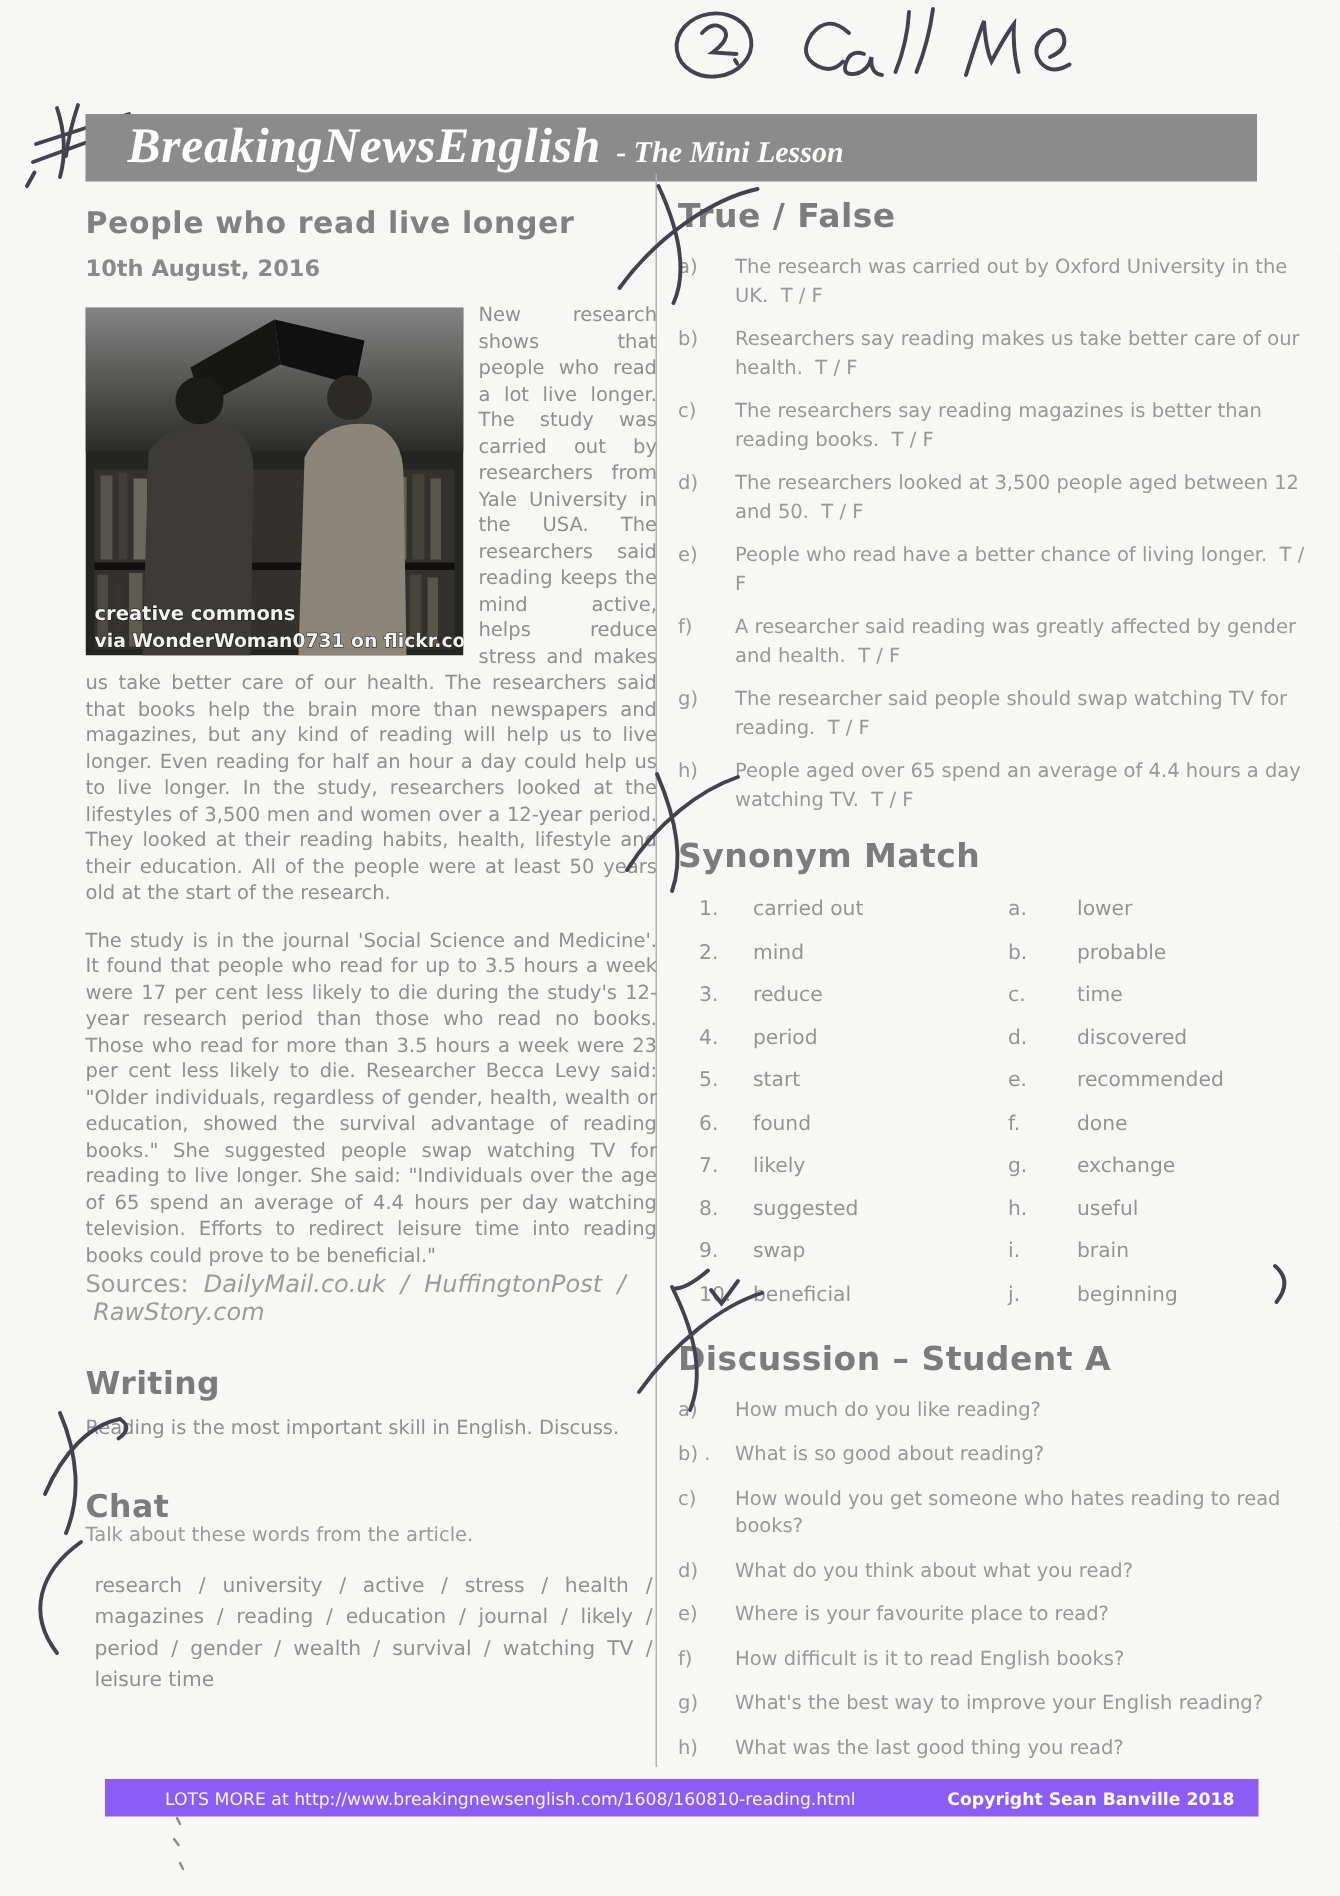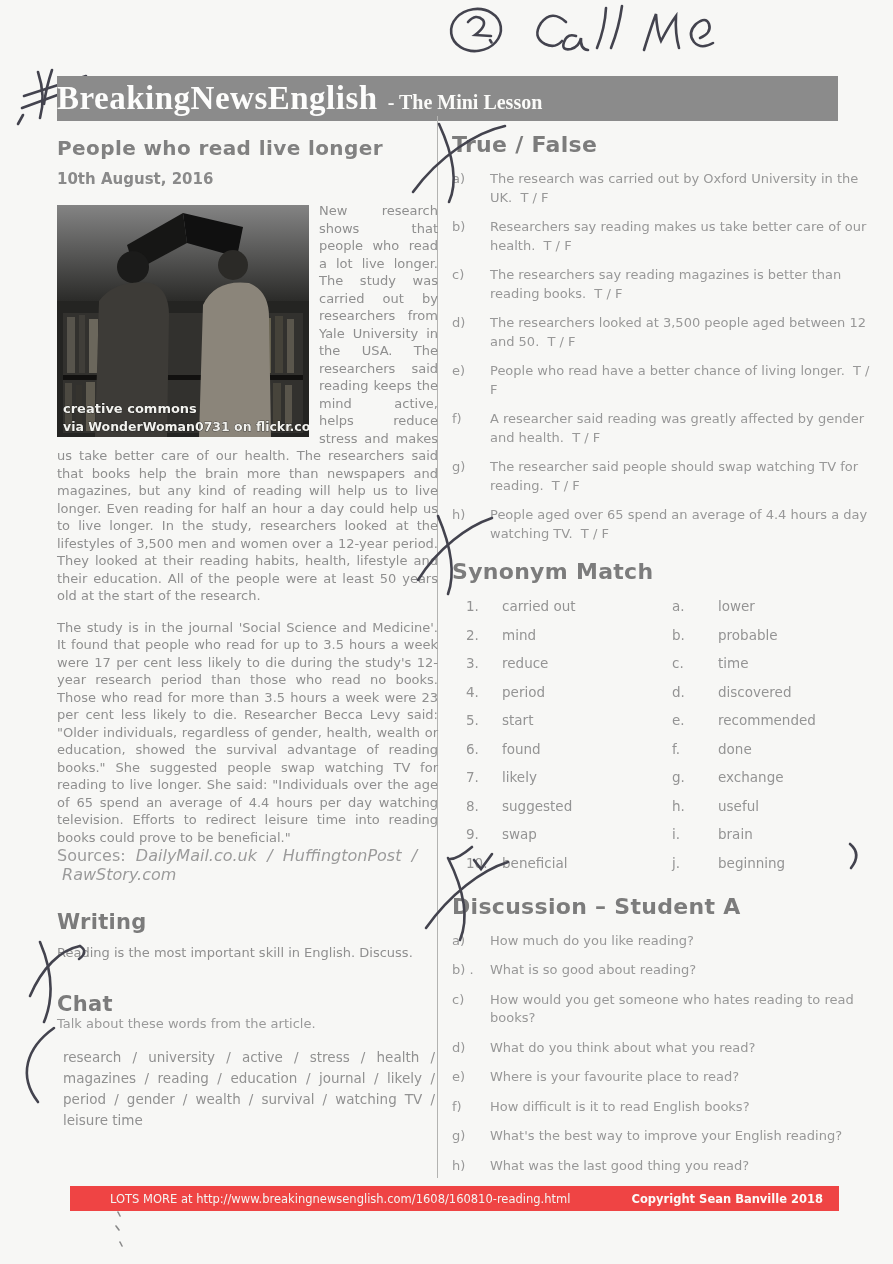--- a/index.html
+++ b/index.html
@@ -1,20 +1,20 @@
 <!DOCTYPE html>
 <html><head>
 <meta charset="utf-8">
 <style>
   html,body{margin:0;padding:0;background:#e9e9e7;}
   .page{position:relative;width:893px;height:1264px;background:#f7f7f5;overflow:hidden;
         font-family:"DejaVu Sans",sans-serif;color:#8f8f8f;}
   
   .header-bar{position:absolute;left:57px;top:76px;width:781px;height:45px;background:#8b8b8b;
-              display:flex;align-items:baseline;padding-left:0;box-sizing:border-box;}
+              display:flex;align-items:baseline;padding-left:28px;box-sizing:border-box;font-style:italic;}
   .brand{font-family:"Liberation Serif","DejaVu Serif",serif;font-weight:bold;font-size:33px;
          color:#fdfdfc;line-height:45px;letter-spacing:0.5px;}
   .brand-sub{font-family:"Liberation Serif","DejaVu Serif",serif;font-weight:bold;font-size:20px;
              color:#fbfbf9;margin-left:10px;}
   
   .divider{position:absolute;left:437px;top:116px;width:1px;height:1062px;background:#b3b3b1;}
   .left-col{position:absolute;left:57px;top:136px;width:381px;}
   .right-col{position:absolute;left:452px;top:132px;width:426px;}
   
   .article-title{font-size:20px;font-weight:bold;color:#818181;letter-spacing:0.4px;margin:0;}
@@ -35,21 +35,21 @@
   .qlist{margin-top:13px;}
   .qitem{display:flex;margin-bottom:11px;font-size:13px;line-height:18.5px;color:#989898;}
   .qlabel{flex:0 0 38px;}
   .qtext{flex:1;}
   .syn-h{margin-top:16px;}
   .syn-grid{margin-top:13px;margin-left:14px;display:grid;
             grid-template-columns:36px 170px 46px 150px;row-gap:10.5px;
             font-size:13.5px;line-height:18px;color:#949494;}
   .disc-h{margin-top:22px;}
   
-  .footer-bar{position:absolute;left:70px;top:1186px;width:769px;height:25px;background:#ef4444;
+  .footer-bar{position:absolute;left:70px;top:1186px;width:769px;height:25px;background:#8b5cf6;
               display:flex;align-items:center;box-sizing:border-box;padding:0 16px 0 40px;
               justify-content:space-between;font-size:11.5px;color:#f4f4f1;}
   .footer-right{font-weight:bold;color:#fbfbf8;}
   
   .hw{position:absolute;pointer-events:none;}
   .hw path,.hw ellipse{fill:none;stroke:#43434e;stroke-width:2.6;stroke-linecap:round;}
   .hw.light path{stroke:#8a8a8a;stroke-width:1.6;}
 </style>
 </head>
 <body>

